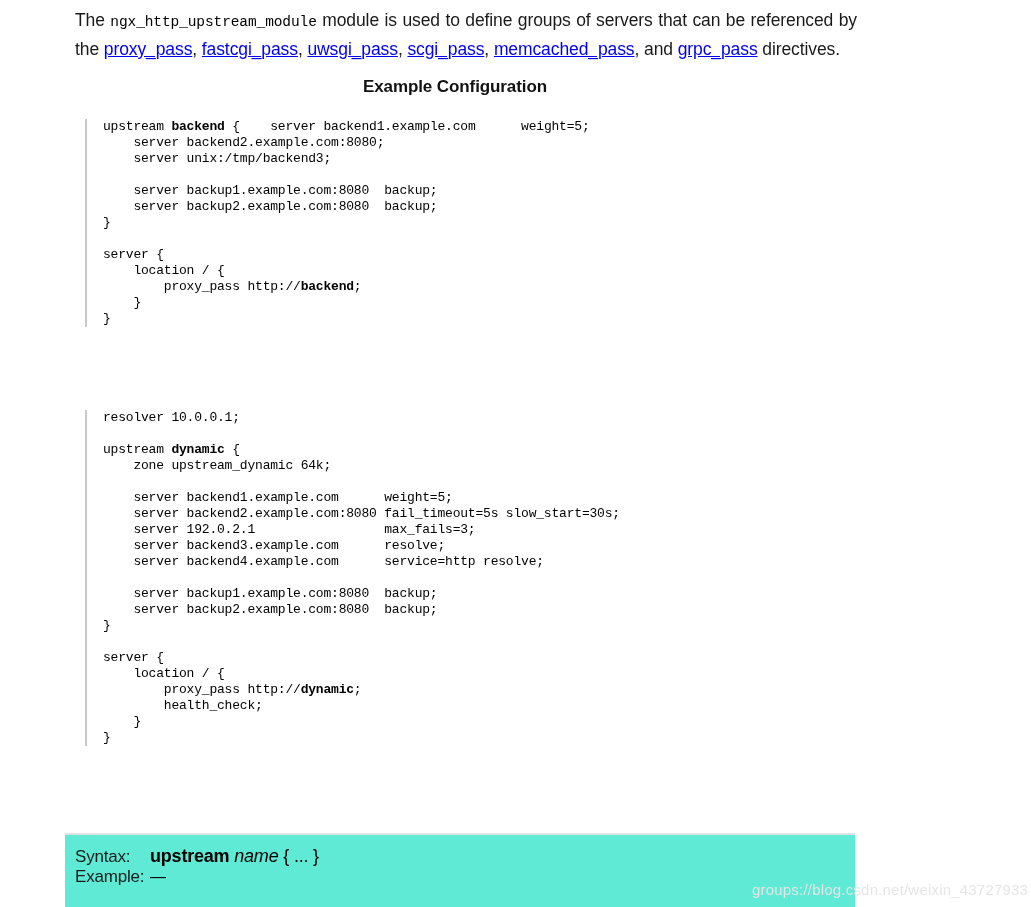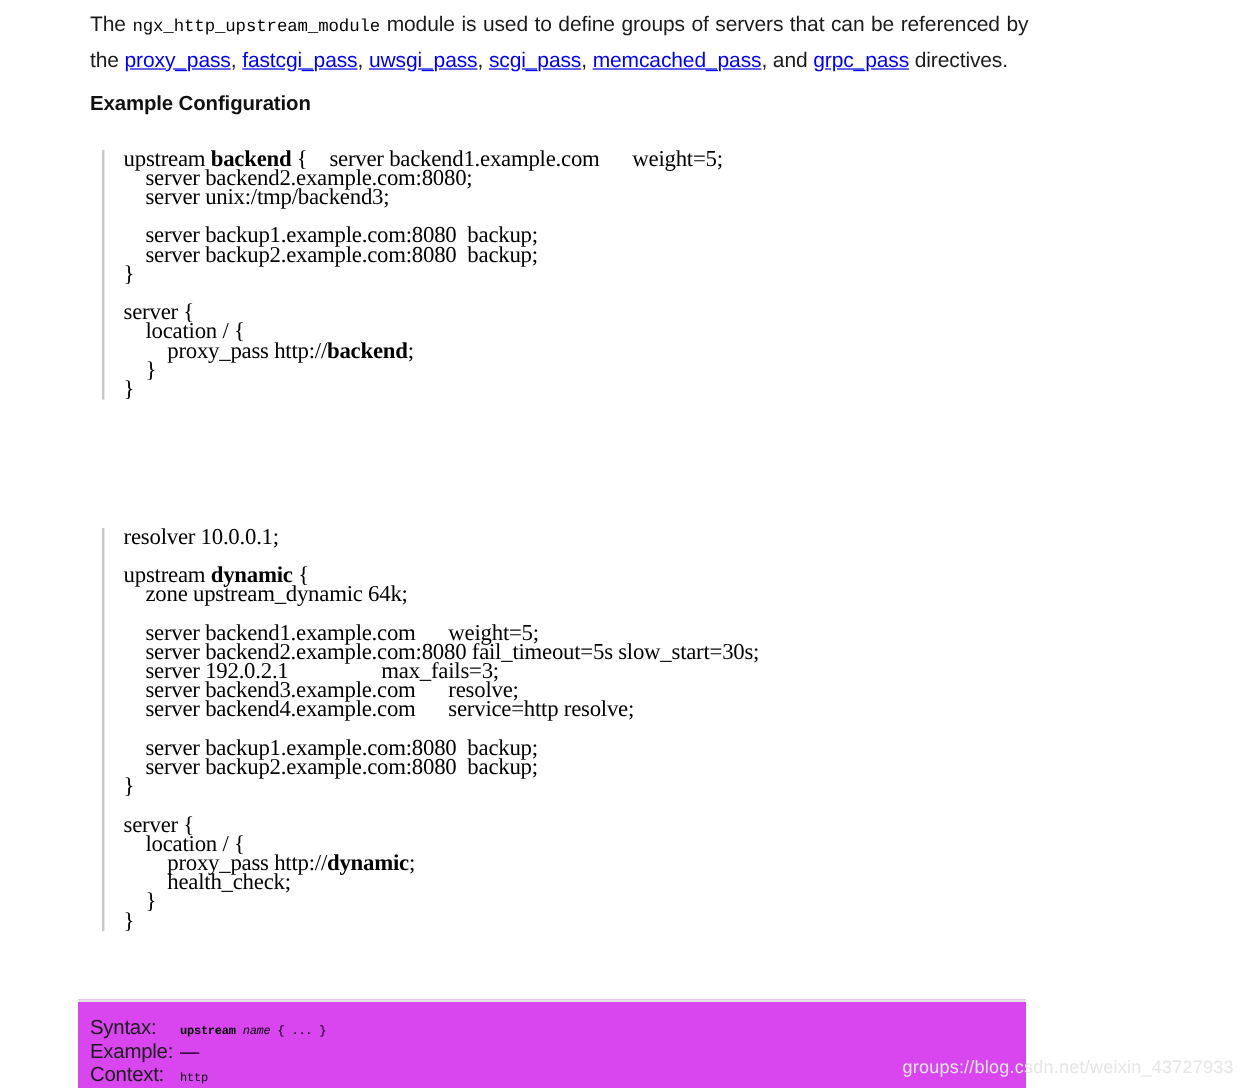--- a/index.html
+++ b/index.html
@@ -44,45 +44,45 @@
   }
   a.doclink {
     color: #0000ee;
     text-decoration: underline;
   }
 
   
   .section-heading {
     position: absolute;
     width: 782px;
-    left: 75px;
-    text-align: left;
+    left: 64px;
+    text-align: center;
     font-size: 17px;
     font-weight: bold;
     color: #111111;
     letter-spacing: -0.1px;
   }
   #heading-example { top: 60px; }
   #heading-directives { top: 792px; }
 
   
   .codeblock {
     position: absolute;
     left: 85px;
     border-left: 2px solid #c9c9c9;
     padding-left: 16px;
-    font-family: Liberation Serif, serif;
-    font-size: 19px;
+    font-family: Liberation Mono, monospace;
+    font-size: 13px;
     line-height: 16px;
     white-space: pre;
     color: #000000;
     letter-spacing: -0.2px;
   }
   #codeblock-example { top: 106px; }
-  #codeblock-dynamic { top: 421px; }
+  #codeblock-dynamic { top: 397px; }
   .codeblock b { font-weight: bold; color: #000; }
 
   
   .para-dynamic {
     position: absolute;
     left: 75px;
     top: 358px;
     width: 782px;
     font-size: 17.5px;
     line-height: 22px;
@@ -91,42 +91,42 @@
     color: #1a1a1a;
     letter-spacing: -0.1px;
   }
 
   
   .directive-box {
     position: absolute;
     left: 65px;
     top: 833px;
     width: 790px;
-    background: #d946ef;
+    background: #5eead4;
     border-top: 2px solid #e2e2e2;
     padding: 12px 0 0 10px;
     box-sizing: border-box;
     height: 74px;
   }
   .directive-row {
     display: flex;
     align-items: baseline;
     line-height: 19.5px;
     height: 19.5px;
   }
   .directive-label {
     font-size: 17px;
     color: #1a1a1a;
     width: 75px;
     flex: 0 0 75px;
     letter-spacing: -0.2px;
   }
   .directive-value {
-    font-family: Liberation Mono, monospace;
-    font-size: 10px;
+    font-family: Liberation Sans, sans-serif;
+    font-size: 18px;
     color: #000;
     letter-spacing: -0.2px;
   }
   .directive-value .kw { font-weight: bold; }
   .directive-value .var { font-style: italic; }
   .directive-value.dash {
     font-family: "Liberation Sans", sans-serif;
     font-size: 16px;
   }
 
@@ -191,21 +191,17 @@
 
   <div class="directive-box">
     <div class="directive-row">
       <span class="directive-label">Syntax:</span>
       <span class="directive-value"><span class="kw">upstream</span> <span class="var">name</span><span> { ... }</span></span>
     </div>
     <div class="directive-row">
       <span class="directive-label">Example:</span>
       <span class="directive-value dash">—</span>
     </div>
-    <div class="directive-row">
-      <span class="directive-label">Context:</span>
-      <span class="directive-value">http</span>
-    </div>
   </div>
 
   <div class="watermark">groups://blog.csdn.net/weixin_43727933</div>
 
 </div>
 
 </body></html>

